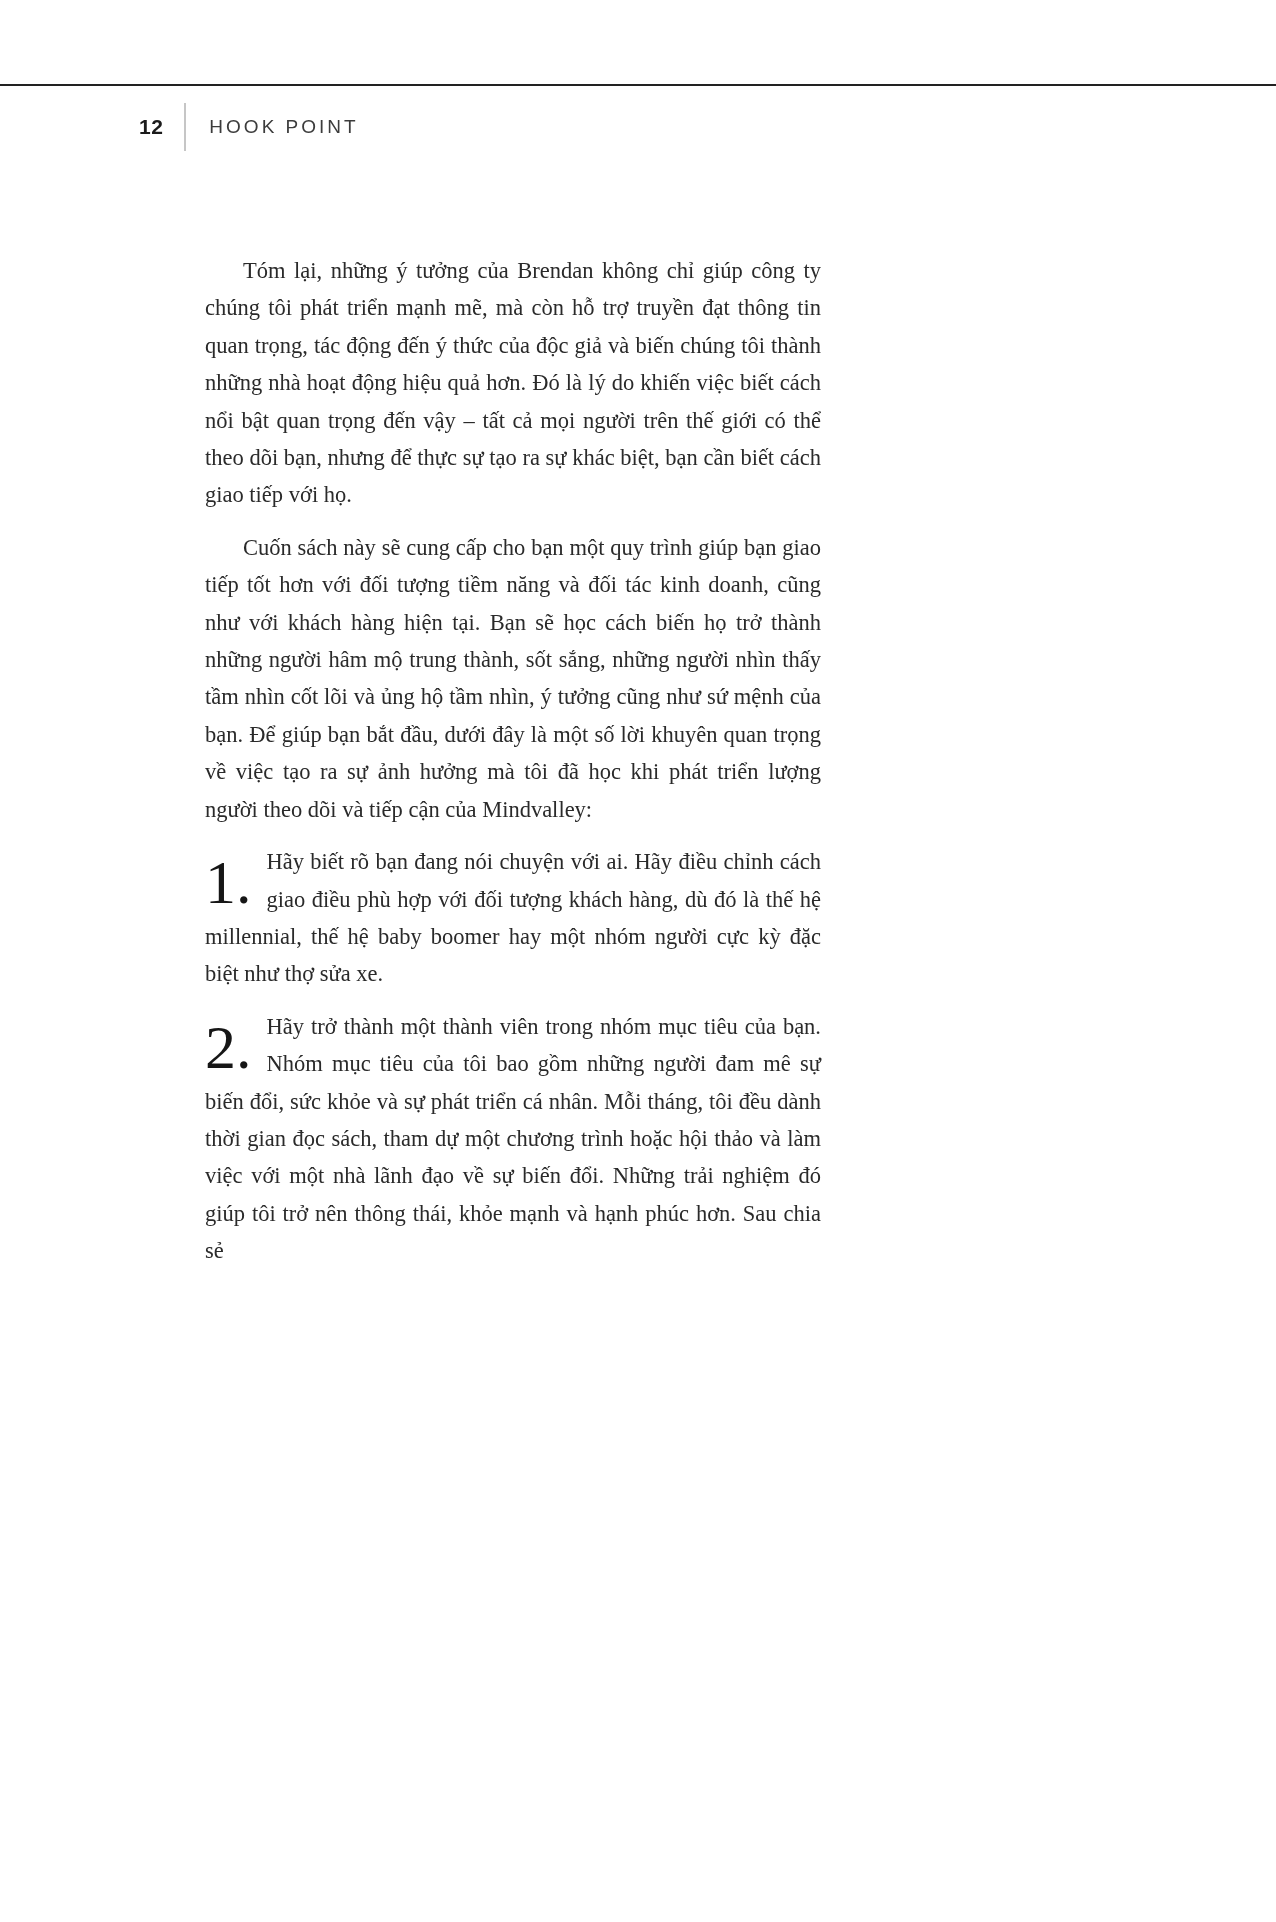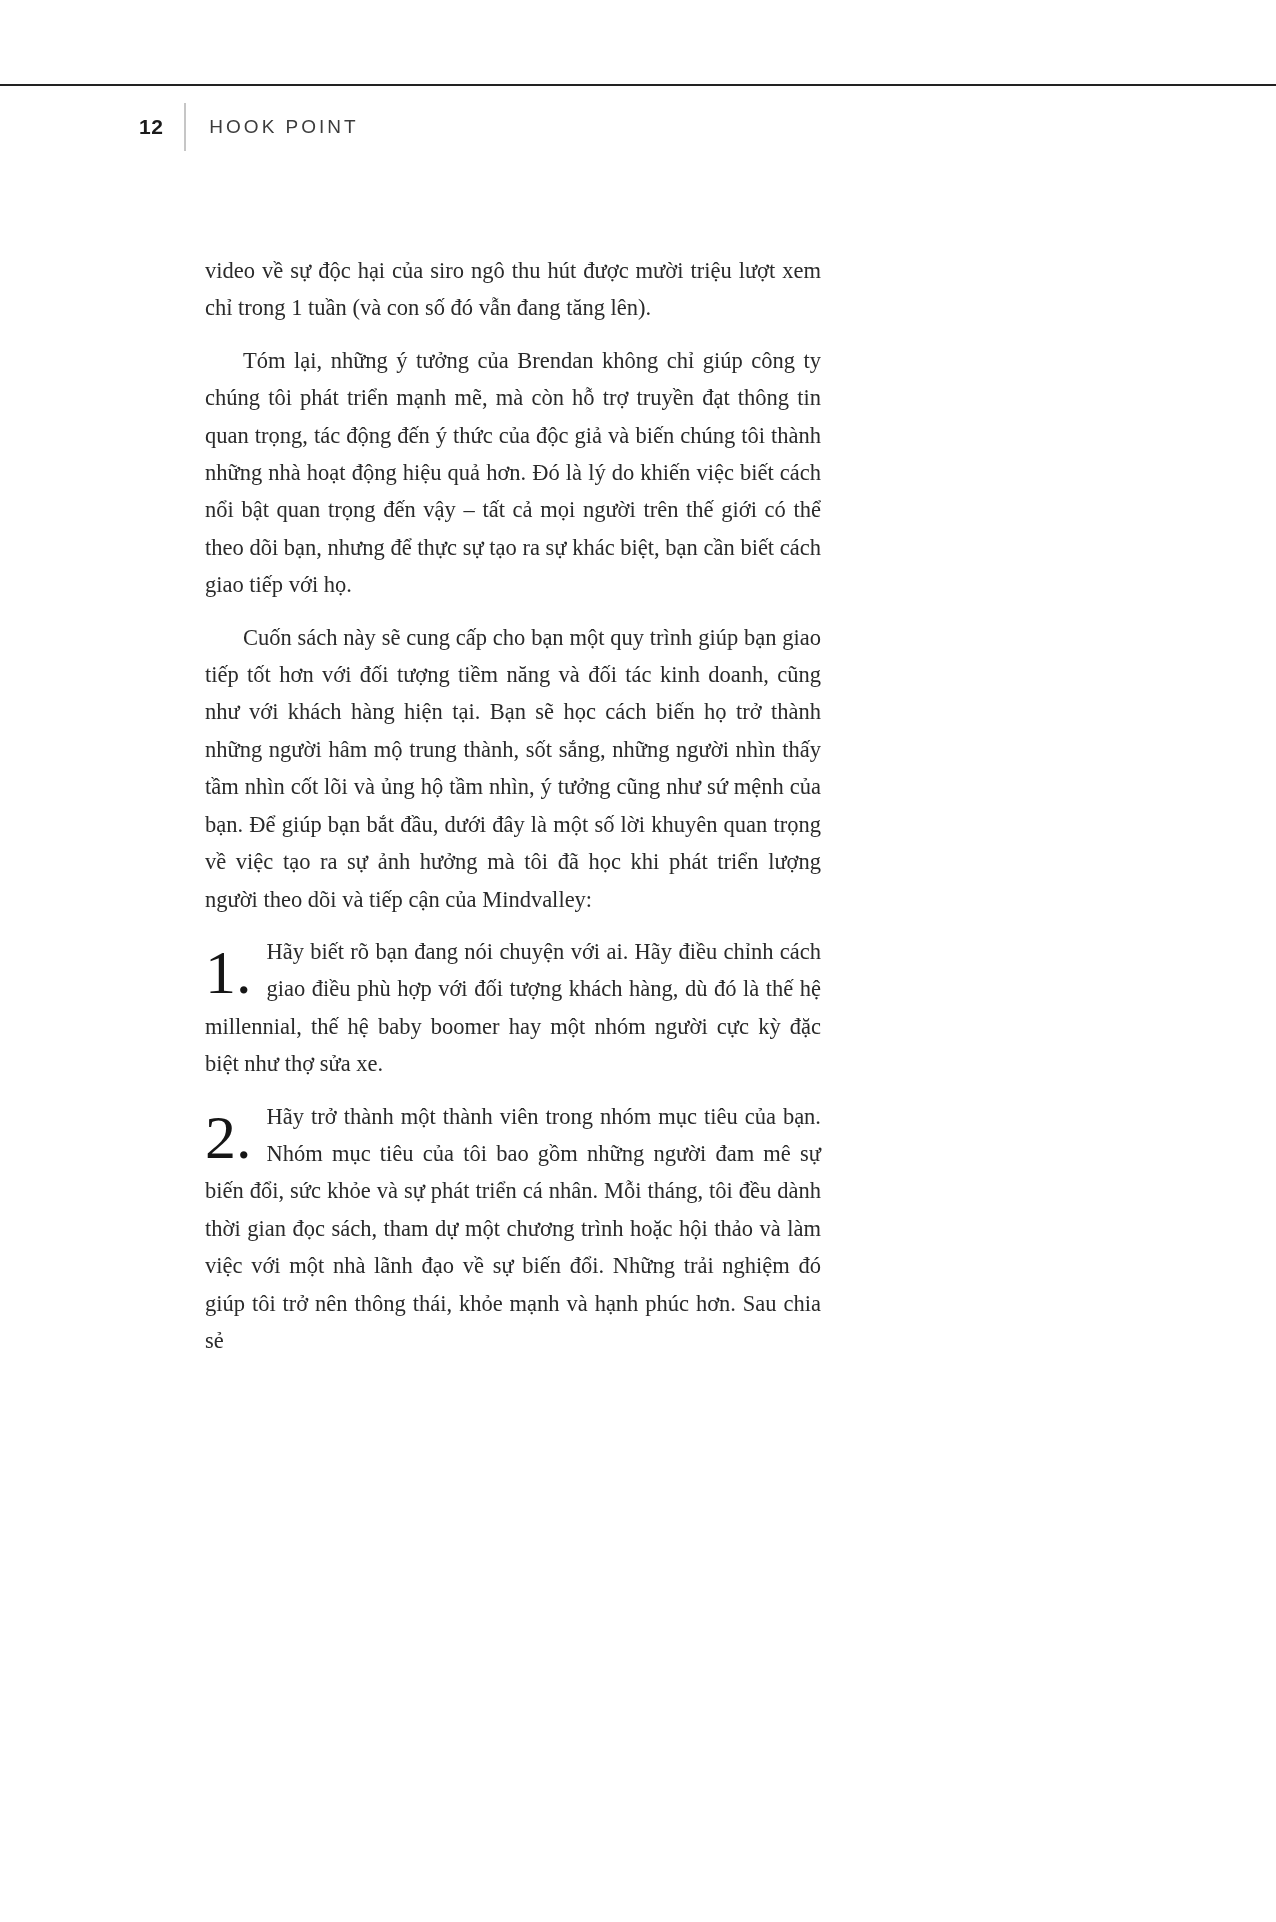--- a/index.html
+++ b/index.html
@@ -79,21 +79,20 @@
   <div class="top-rule"></div>
 
   <header class="running-header">
     <span class="page-number">12</span>
     <span class="header-divider"></span>
     <span class="running-title">HOOK POINT</span>
   </header>
 
   <main class="text-block">
 
-    <p class="para">video về sự độc hại của siro ngô thu hút được mười triệu lượt xem chỉ trong 1 tuần (và con số đó vẫn đang tăng lên).</p>
 
     <p class="para indent">Tóm lại, những ý tưởng của Brendan không chỉ giúp công ty chúng tôi phát triển mạnh mẽ, mà còn hỗ trợ truyền đạt thông tin quan trọng, tác động đến ý thức của độc giả và biến chúng tôi thành những nhà hoạt động hiệu quả hơn. Đó là lý do khiến việc biết cách nổi bật quan trọng đến vậy – tất cả mọi người trên thế giới có thể theo dõi bạn, nhưng để thực sự tạo ra sự khác biệt, bạn cần biết cách giao tiếp với họ.</p>
 
     <p class="para indent">Cuốn sách này sẽ cung cấp cho bạn một quy trình giúp bạn giao tiếp tốt hơn với đối tượng tiềm năng và đối tác kinh doanh, cũng như với khách hàng hiện tại. Bạn sẽ học cách biến họ trở thành những người hâm mộ trung thành, sốt sắng, những người nhìn thấy tầm nhìn cốt lõi và ủng hộ tầm nhìn, ý tưởng cũng như sứ mệnh của bạn. Để giúp bạn bắt đầu, dưới đây là một số lời khuyên quan trọng về việc tạo ra sự ảnh hưởng mà tôi đã học khi phát triển lượng người theo dõi và tiếp cận của Mindvalley:</p>
 
     <div class="numbered-para">
       <span class="big-number">1.</span>
       <p class="para">Hãy biết rõ bạn đang nói chuyện với ai. Hãy điều chỉnh cách giao điều phù hợp với đối tượng khách hàng, dù đó là thế hệ millennial, thế hệ baby boomer hay một nhóm người cực kỳ đặc biệt như thợ sửa xe.</p>
     </div>
 

